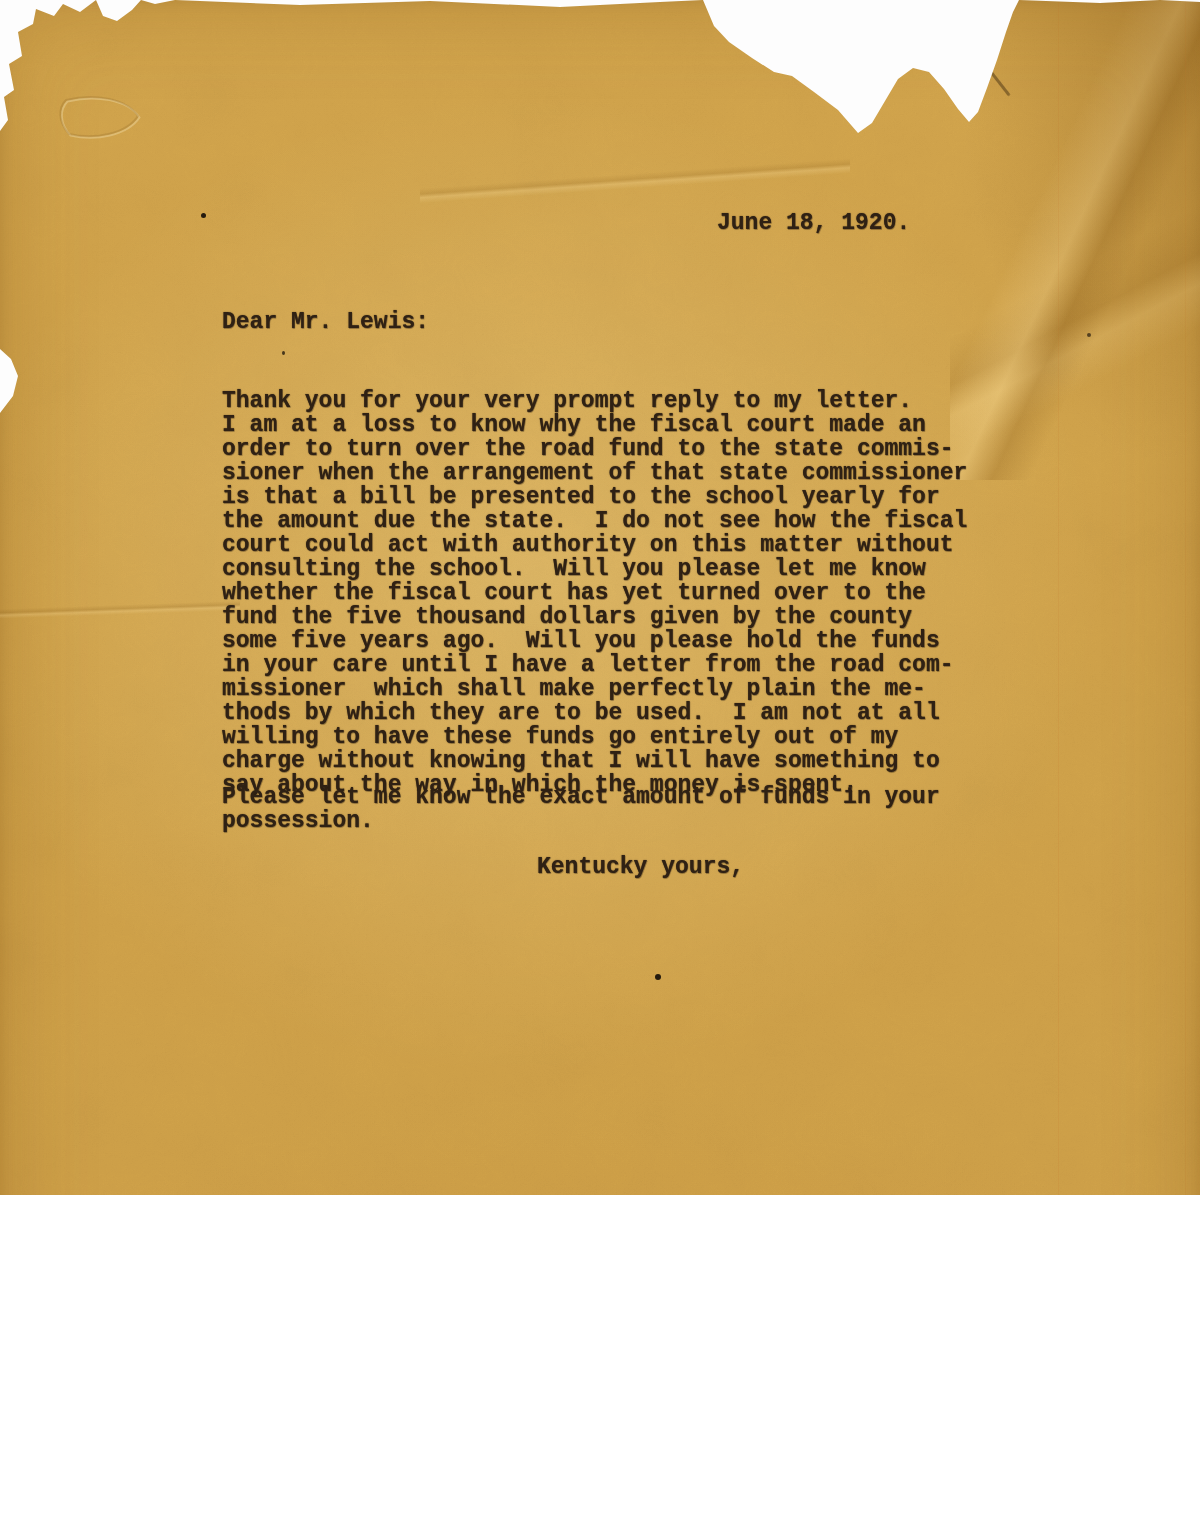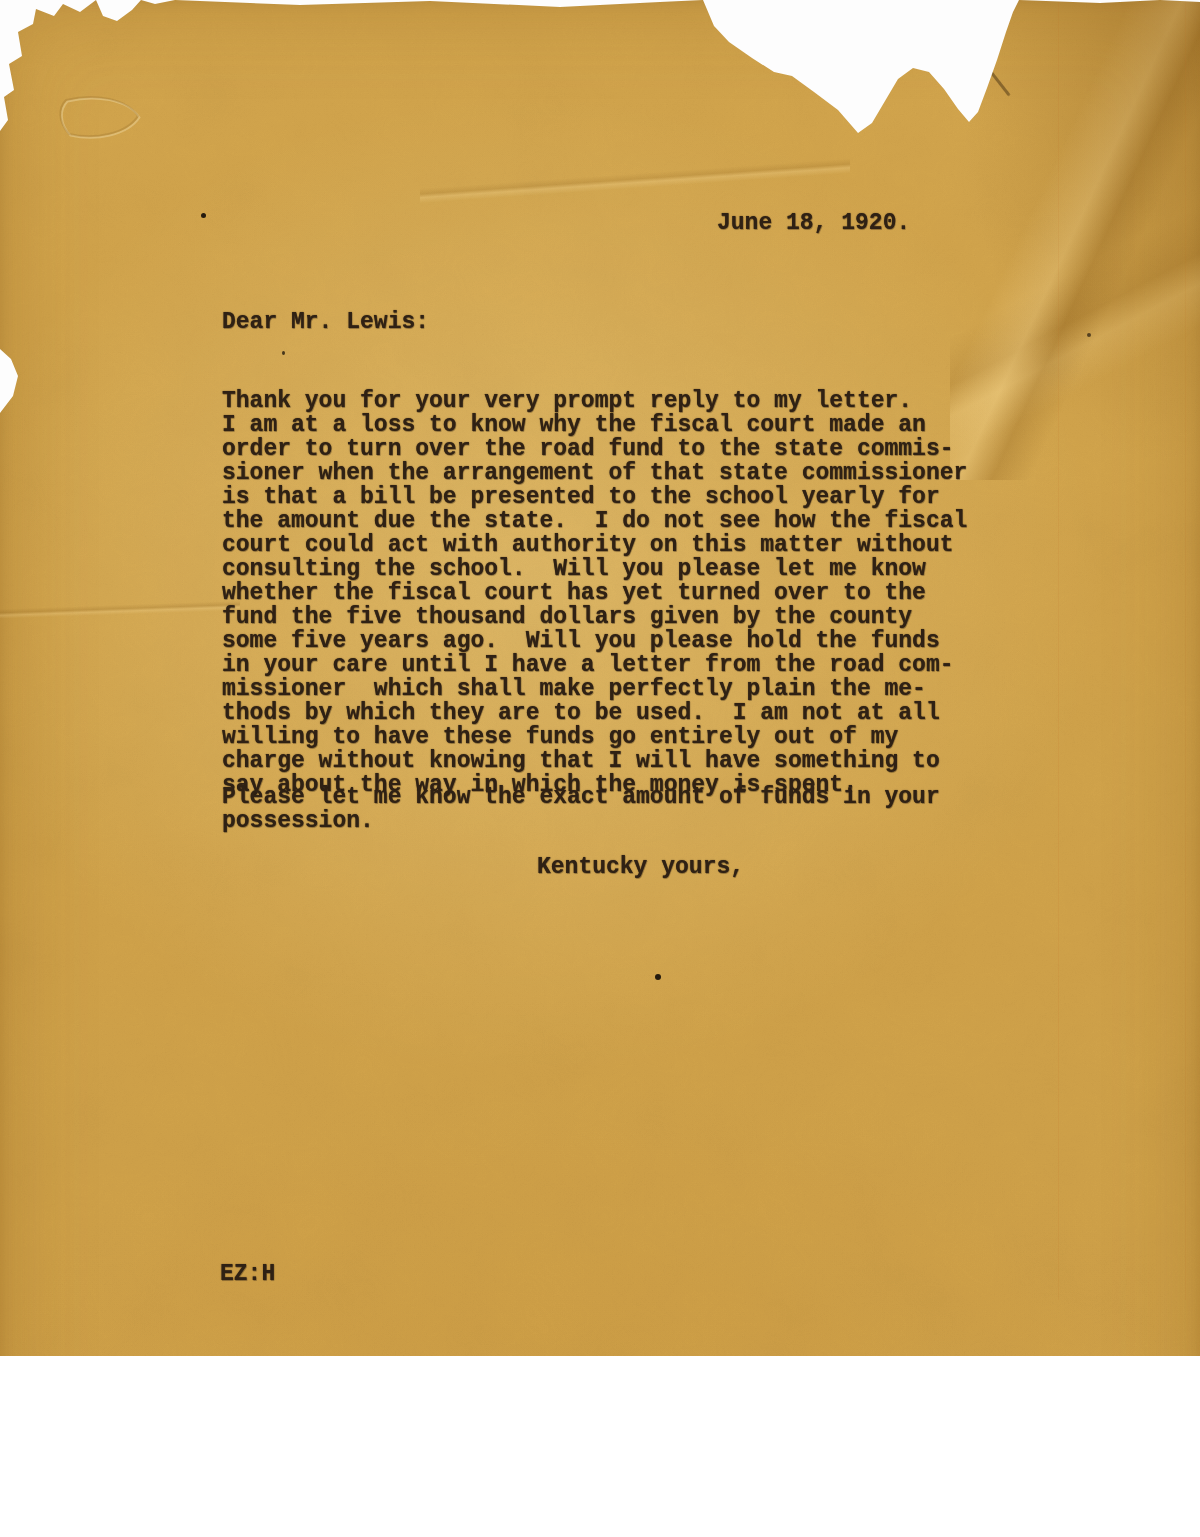--- a/index.html
+++ b/index.html
@@ -2,21 +2,21 @@
 <html><head>
 <meta charset="utf-8">
 <style>
   html, body {
     margin: 0; padding: 0;
     background: #ffffff;
     font-family: "Liberation Sans", sans-serif;
   }
   .scan {
     position: relative;
-    width: 1200px; height: 1356px;
+    width: 1200px; height: 1195px;
     background: #fdfdfd;
     overflow: hidden;
   }
   
   .paper {
     position: absolute;
     left: 0; top: 0;
     width: 1200px; height: 1537px;
     background:
       radial-gradient(ellipse 820px 700px at 44% 38%, rgba(255,233,168,0.28), rgba(255,233,168,0) 70%),

